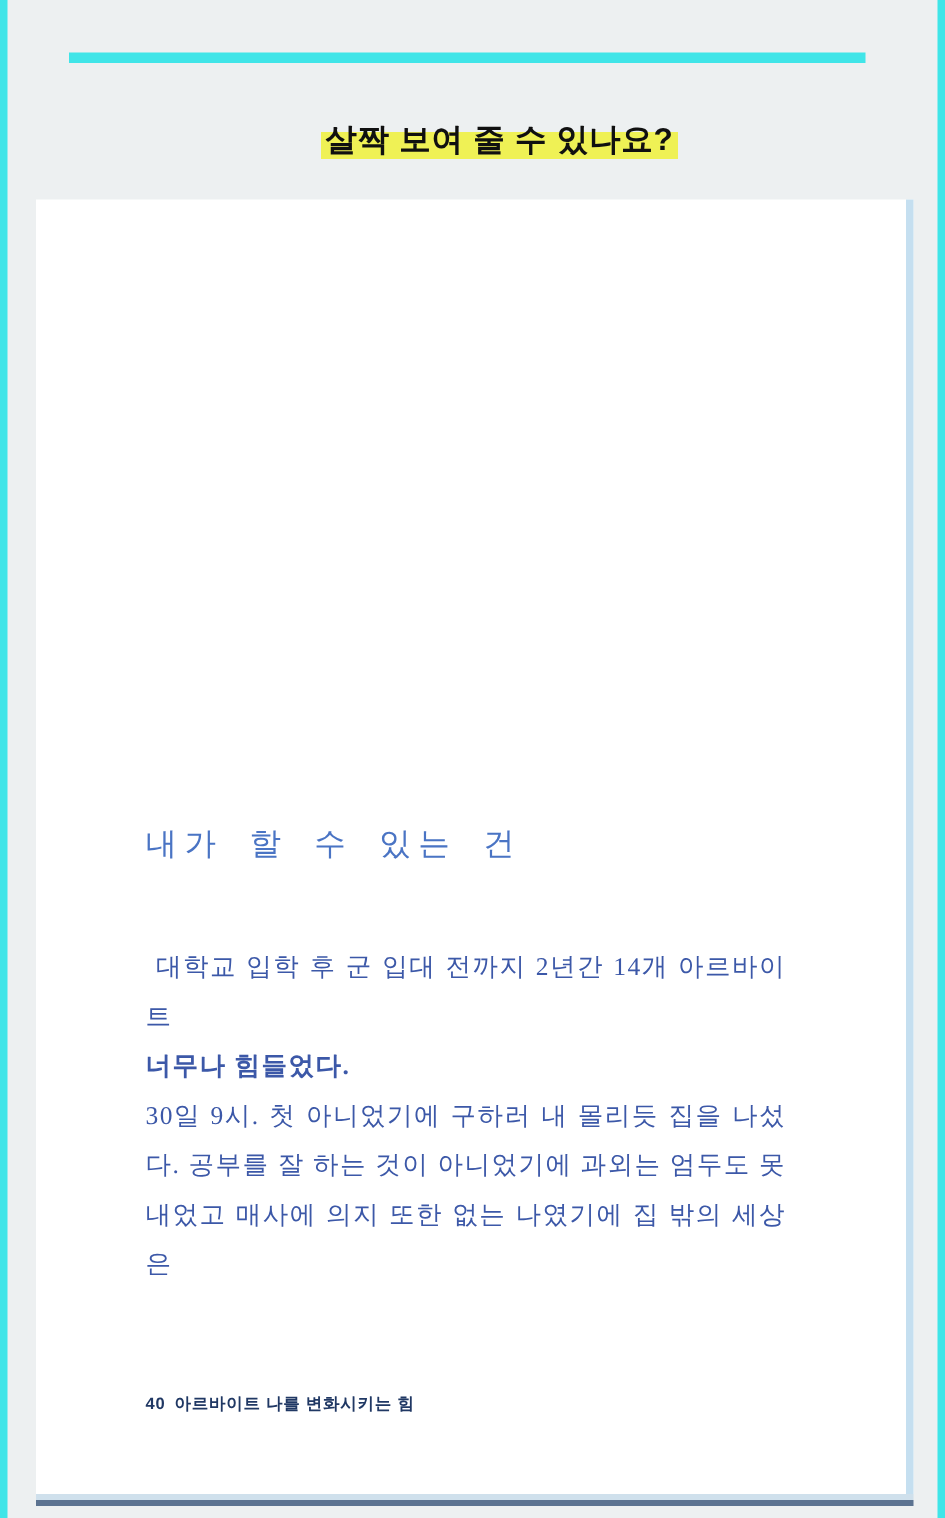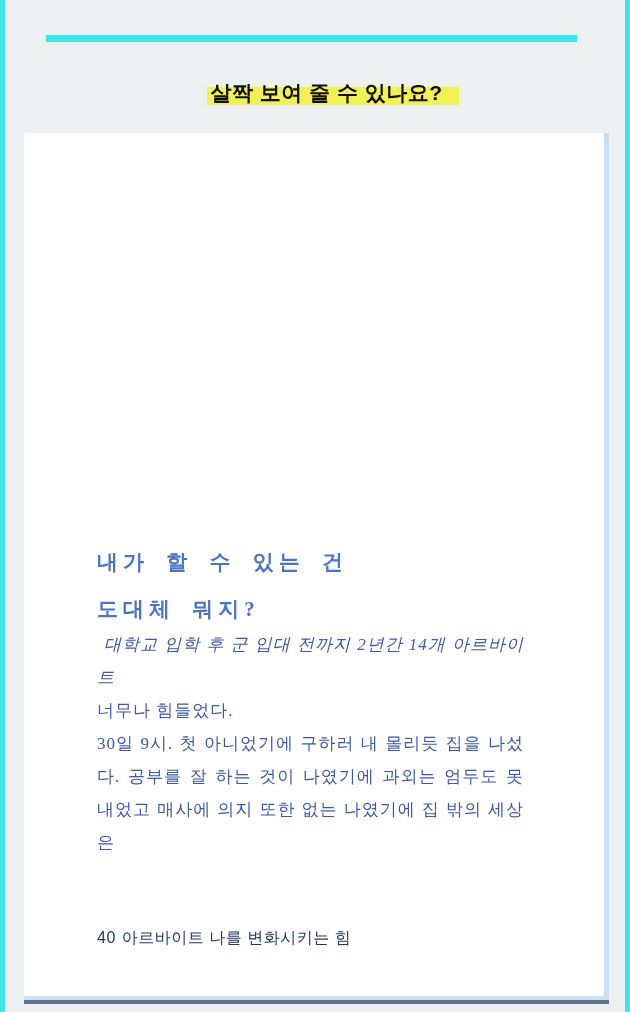--- a/index.html
+++ b/index.html
@@ -36,65 +36,66 @@
     background:var(--accent-cyan);
   }
   .caption{
     position:absolute;left:0;right:0;top:79px;
     text-align:center;
     font-size:21px;font-weight:bold;color:#101010;
     letter-spacing:0.5px;
   }
   .caption .hl{
     background:linear-gradient(to bottom, transparent 24%, var(--highlight-yellow) 24%, var(--highlight-yellow) 100%);
-    padding:0 16px 1px 3px;
+    padding:0 3px 1px 3px;
     margin-left:36px;
   }
   .page{
     position:absolute;left:24px;top:133px;width:585px;height:863px;
     background:#ffffff;
     border-right:5px solid var(--page-edge-blue);
   }
   .page-bottom-light{
     position:absolute;left:24px;top:996px;width:585px;height:4px;
     background:var(--bottom-strip-light);
   }
   .page-bottom-dark{
     position:absolute;left:24px;top:1000px;width:585px;height:4px;
     background:var(--bottom-line-slate);
   }
   .chapter-title{
     position:absolute;left:73px;top:406px;
     color:var(--title-blue);
     font-family:"Liberation Serif", serif;
-    font-size:21px;font-weight:bold;
+    font-size:21px;font-weight:normal;
     letter-spacing:5px;word-spacing:7px;
     line-height:47px;
     white-space:nowrap;
   }
   .body-text{
     position:absolute;left:73px;top:495px;width:427px;
     color:var(--body-blue);
     font-family:"Liberation Serif", serif;
     font-size:17px;line-height:33px;
     letter-spacing:1px;
   }
   .body-text .line{
     text-align:justify;
     text-align-last:justify;
   }
-  .body-text .line.para-start{ text-indent:7px;font-style:italic; }
+  .body-text .line.para-start{ text-indent:7px; }
   .body-text .line.para-end{
     text-align:left;
     text-align-last:left;
+    font-weight:bold;
   }
   .page-footer{
     position:absolute;left:73px;top:795px;
     color:var(--footer-navy);
-    font-size:16px;font-weight:normal;
+    font-size:11px;font-weight:bold;
     letter-spacing:0.5px;
     white-space:nowrap;
   }
   .page-footer .page-num{margin-right:6px;}
 </style>
 </head>
 <body>
 
 <div class="canvas">
 
@@ -102,28 +103,27 @@
   <div class="edge-bar right"></div>
 
   <div class="top-rule"></div>
 
   <h1 class="caption"><span class="hl">살짝 보여 줄 수 있나요?</span></h1>
 
   <div class="page">
 
     <div class="chapter-title">
       <div>내가 할 수 있는 건</div>
-      <div>도대체 뭐지?</div>
     </div>
 
     <div class="body-text">
       <div class="line para-start">대학교 입학 후 군 입대 전까지 2년간 14개 아르바이트</div>
       <div class="line para-end">너무나 힘들었다.</div>
       <div class="line">30일 9시. 첫 아니었기에 구하러 내 몰리듯 집을 나섰</div>
-      <div class="line">다. 공부를 잘 하는 것이 나였기에 과외는 엄두도 못</div>
+      <div class="line">다. 공부를 잘 하는 것이 아니었기에 과외는 엄두도 못</div>
       <div class="line">내었고 매사에 의지 또한 없는 나였기에 집 밖의 세상은</div>
 
     </div>
 
     <div class="page-footer">
       <span class="page-num">40</span><span>아르바이트 나를 변화시키는 힘</span>
     </div>
 
   </div>
 

